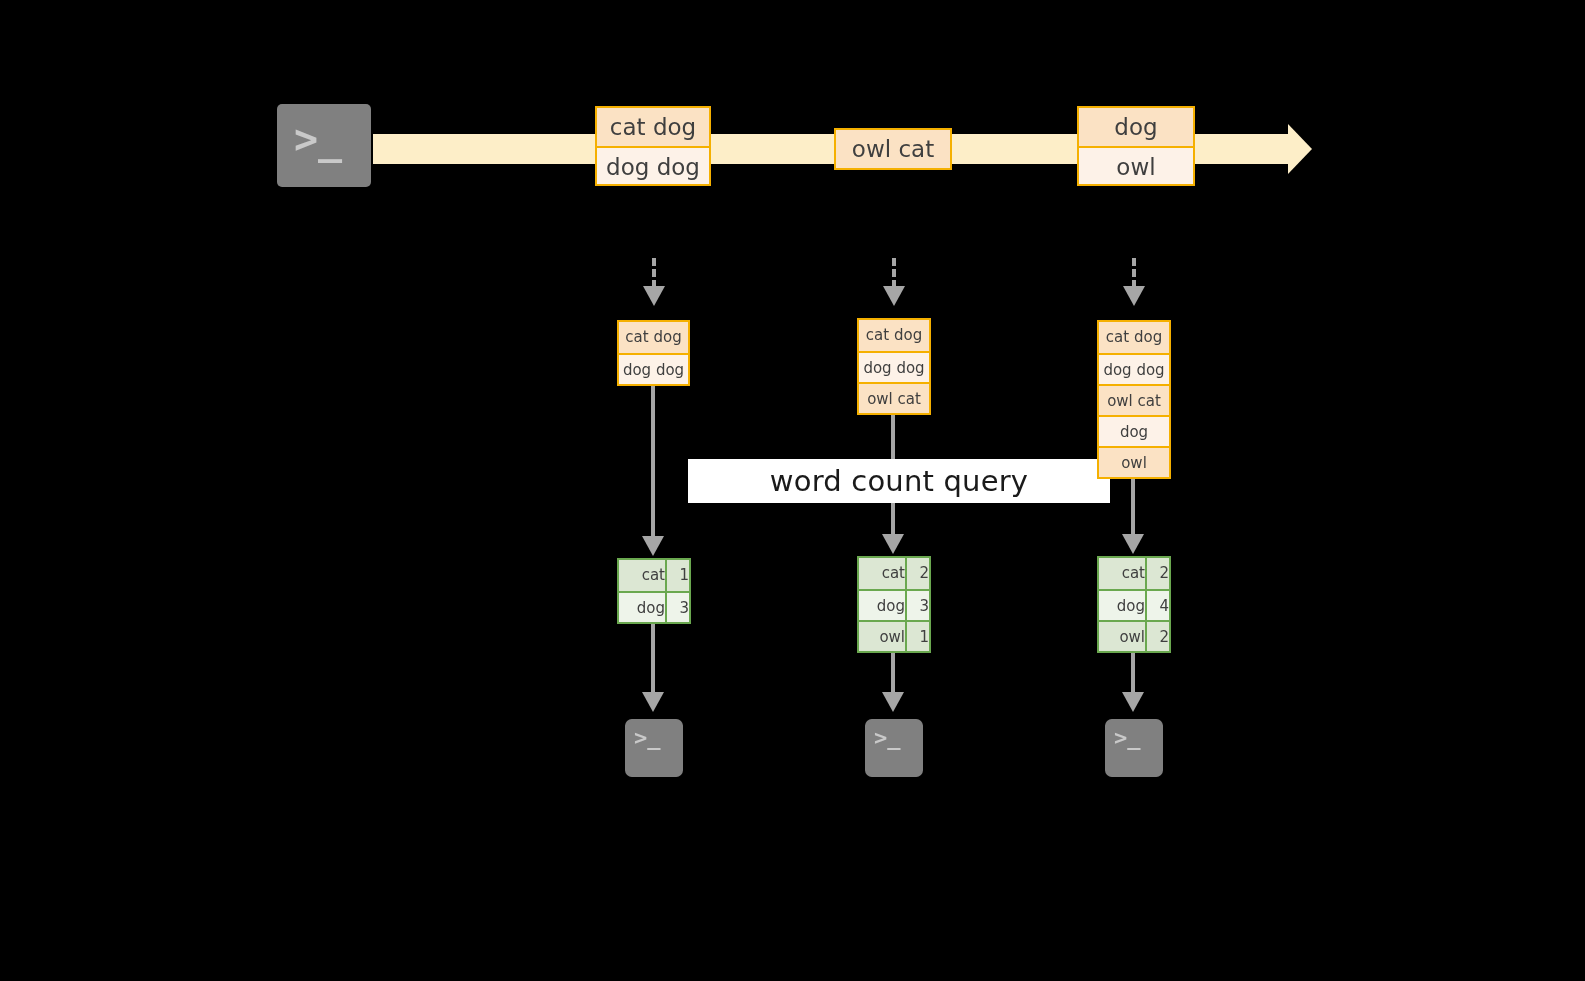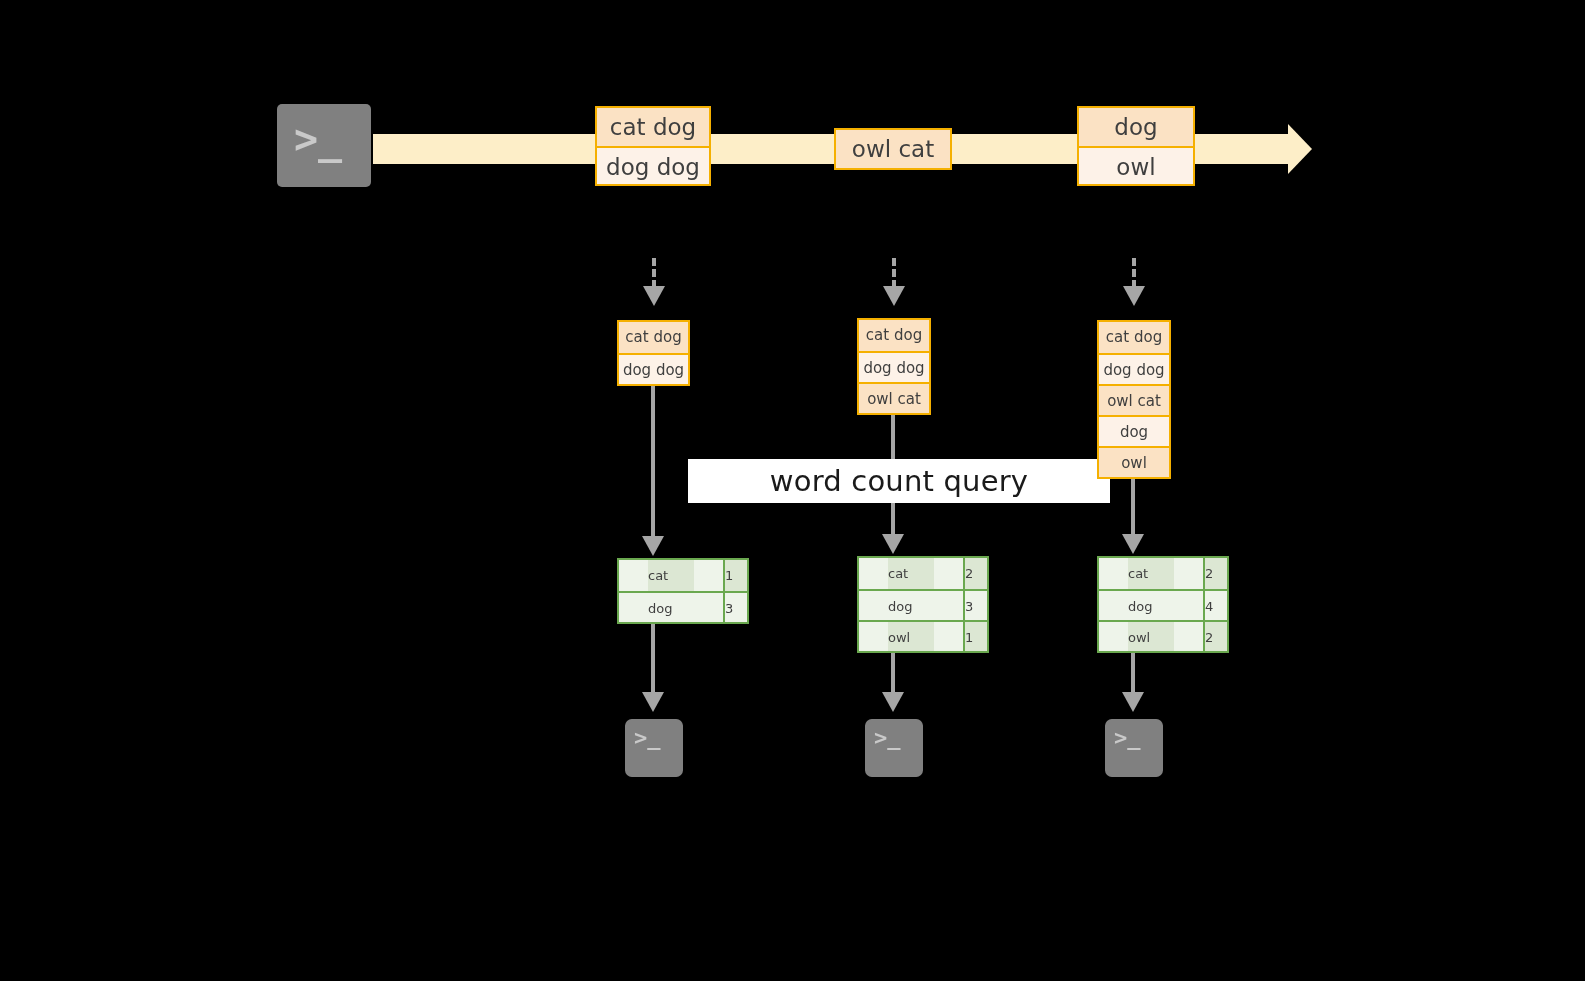--- a/index.html
+++ b/index.html
@@ -120,25 +120,24 @@
     position: absolute;
     border: 2.5px solid #6aa84f;
     background: #eef4ea;
     z-index: 5;
     border-collapse: collapse;
   }
   .gtable .grow { display: flex; height: 31px; }
   .gtable .grow + .grow { border-top: 2.5px solid #6aa84f; }
   .gtable .gword, .gtable .gcount {
     line-height: 31px;
-    font-size: 13px;
+    font-size: 15px;
     color: #3f3f3f;
-    text-align: left;
+    text-align: right;
     background: #eef4ea;
-    margin-left: 29px;
   }
   .gtable .gword { width: 46px; }
   .gtable .gcount { width: 24px; border-left: 2.5px solid #6aa84f; }
   .gtable .grow.dark .gword, .gtable .grow.dark .gcount { background: #dce7d3; }
 
   #gt-1 { left: 617px; top: 558px; }
   #gt-2 { left: 857px; top: 556px; }
   #gt-3 { left: 1097px; top: 556px; }
 
   

